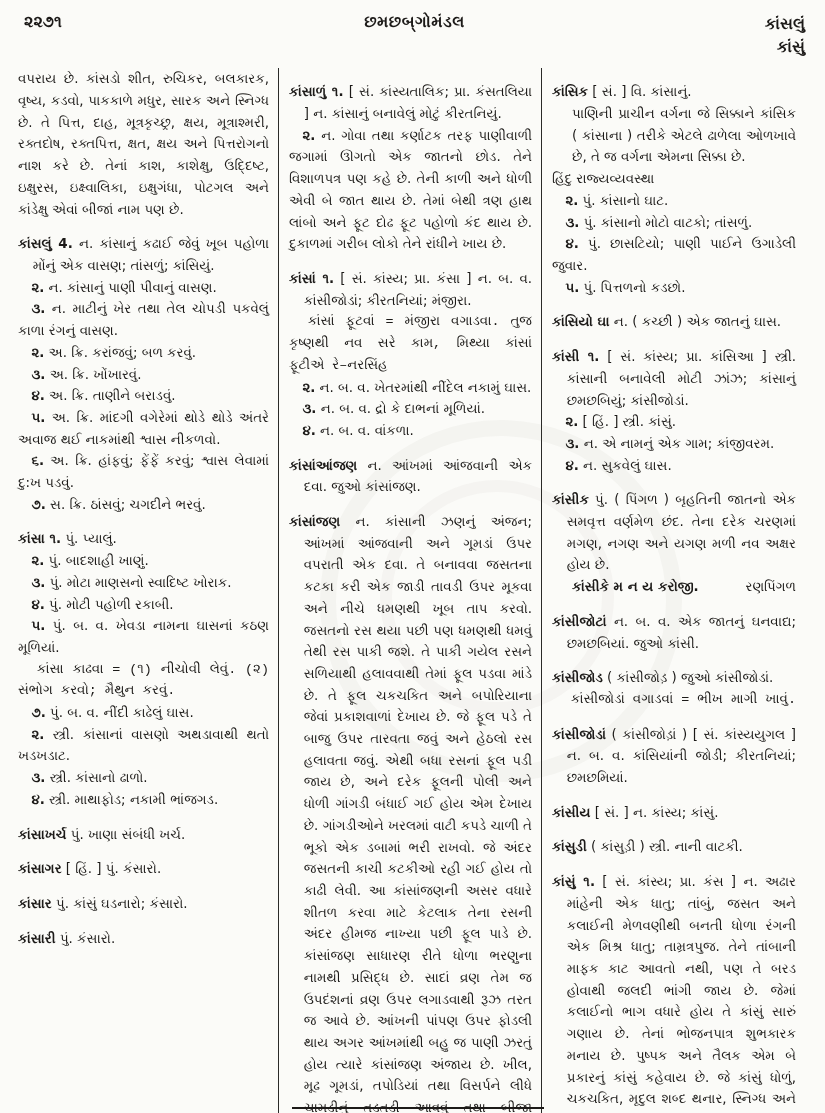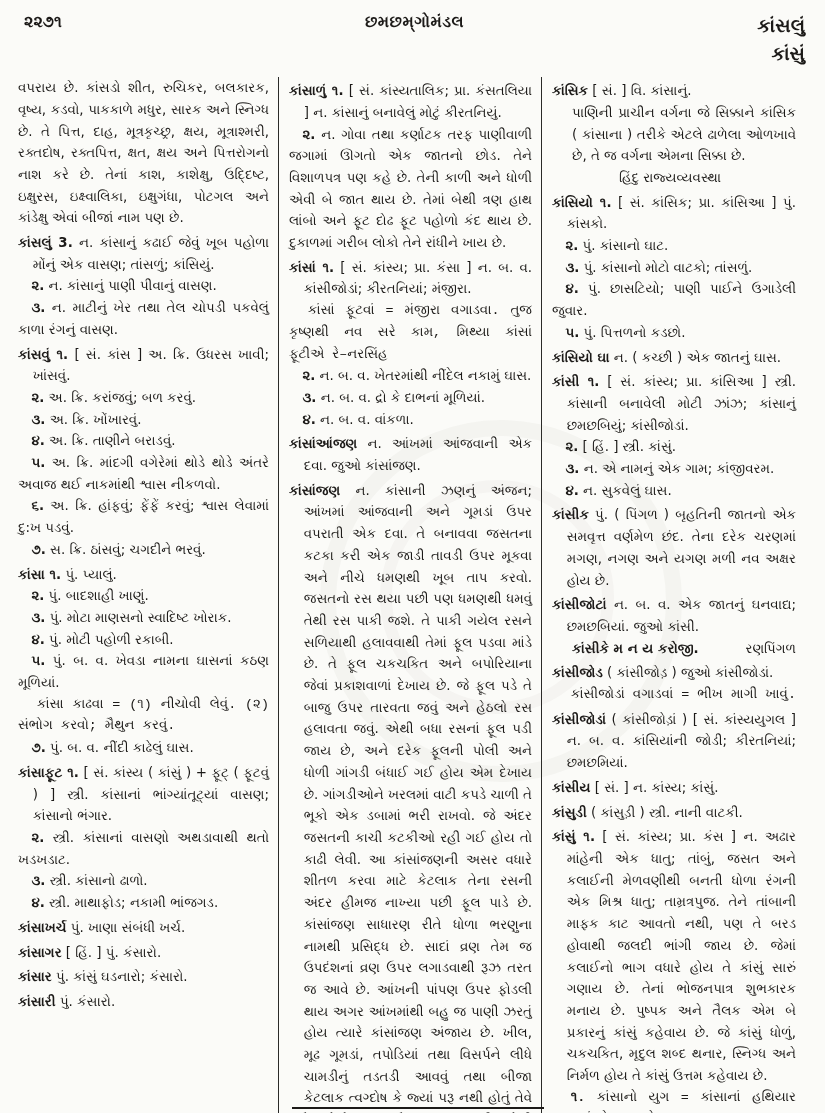--- a/index.html
+++ b/index.html
@@ -14,92 +14,90 @@
     box-sizing:border-box;
   }
   
   .hdr{
     display:flex;align-items:flex-start;
     padding:12px 20px 2px 24px;
     box-sizing:border-box;
   }
   .hdr .pageno{width:110px;font-weight:bold;font-size:16px;}
   .hdr .title{flex:1;text-align:center;font-weight:bold;font-size:16px;letter-spacing:.5px;}
-  .hdr .guides{width:110px;text-align:right;font-weight:bold;font-size:19px;line-height:1.45;}
+  .hdr .guides{width:110px;text-align:right;font-weight:bold;font-size:16px;line-height:1.45;}
   
   .cols{
     display:flex;
     padding:8px 12px 0 16px;
     box-sizing:border-box;
     height:1080px;
   }
   .col{
     width:263px;
     box-sizing:border-box;
     padding:0 9px 0 2px;
     overflow:hidden;
     font-size:13.4px;
     line-height:21.7px;
     text-align:justify;
   }
   .col.rule{border-right:1.6px solid #2a2a28;}
   .col + .col{padding-left:10px;}
   p.para{margin:0;}
-  p.entry{padding-left:1.1em;text-indent:-1.1em;margin-top:3px;}
+  p.entry{padding-left:1.1em;text-indent:-1.1em;margin-top:13px;}
   p.sense{text-indent:1em;}
   p.idiom{text-indent:1.4em;font-family:Liberation Mono, monospace;}
   p.cite{padding-left:1.5em;text-indent:0;}
-  p.source{text-align:center;padding-right:.6em;text-indent:0;}
+  p.source{text-align:left;padding-right:.6em;text-indent:0;}
   p.quote{padding-left:1.5em;}
   p.quote .src{float:right;}
   b{font-weight:bold;}
   
   .wm{position:absolute;border-radius:50%;pointer-events:none;}
   .wm1{width:330px;height:330px;left:320px;top:420px;border:16px solid rgba(90,85,75,.045);}
   .wm2{width:210px;height:210px;left:380px;top:480px;border:12px solid rgba(90,85,75,.04);}
   
   .footrule{position:absolute;left:292px;width:252px;bottom:4px;border-top:2px solid #1c1a18;}
 </style>
 </head>
 <body>
 
 <div class="page">
   <div class="wm wm1"></div>
   <div class="wm wm2"></div>
 
   <div class="hdr">
     <div class="pageno">૨૨૭૧</div>
-    <div class="title">છમછમ્‌ગોમંડલ</div>
+    <div class="title">છમછબ્‌ગોમંડલ</div>
     <div class="guides">
       <div>કાંસલું</div>
       <div>કાંસું</div>
     </div>
   </div>
 
   <div class="cols">
     <div class="col rule">
         <p class="para cont">વપરાય છે. કાંસડો શીત, રુચિકર, બલકારક, વૃષ્ય, કડવો, પાકકાળે મધુર, સારક અને સ્નિગ્ધ છે. તે પિત્ત, દાહ, મૂત્રકૃચ્છ્ર, ક્ષય, મૂત્રાશ્મરી, રક્તદોષ, રક્તપિત્ત, ક્ષત, ક્ષય અને પિત્તરોગનો નાશ કરે છે. તેનાં કાશ, કાશેક્ષુ, ઉદ્દિષ્ટ, ઇક્ષુરસ, ઇક્ષ્વાલિકા, ઇક્ષુગંધા, પોટગલ અને કાંડેક્ષુ એવાં બીજાં નામ પણ છે.</p>
-        <p class="para entry"><b>કાંસલું 3.</b> ન. કાંસાનું કઢાઈ જેવું ખૂબ પહોળા મોંનું એક વાસણ; તાંસળું; કાંસિયું.</p>
+        <p class="para entry"><b>કાંસલું 4.</b> ન. કાંસાનું કઢાઈ જેવું ખૂબ પહોળા મોંનું એક વાસણ; તાંસળું; કાંસિયું.</p>
         <p class="para sense"><b>૨.</b> ન. કાંસાનું પાણી પીવાનું વાસણ.</p>
         <p class="para sense"><b>૩.</b> ન. માટીનું ખેર તથા તેલ ચોપડી પકવેલું કાળા રંગનું વાસણ.</p>
-        <p class="para entry"><b>કાંસવું ૧.</b> [ સં. કાંસ ] અ. ક્રિ. ઉધરસ ખાવી; ખાંસવું.</p>
         <p class="para sense"><b>૨.</b> અ. ક્રિ. કરાંજવું; બળ કરવું.</p>
         <p class="para sense"><b>૩.</b> અ. ક્રિ. ખોંખારવું.</p>
         <p class="para sense"><b>૪.</b> અ. ક્રિ. તાણીને બરાડવું.</p>
         <p class="para sense"><b>૫.</b> અ. ક્રિ. માંદગી વગેરેમાં થોડે થોડે અંતરે અવાજ થઈ નાકમાંથી શ્વાસ નીકળવો.</p>
         <p class="para sense"><b>૬.</b> અ. ક્રિ. હાંફવું; ફેંફેં કરવું; શ્વાસ લેવામાં દુ:ખ પડવું.</p>
         <p class="para sense"><b>૭.</b> સ. ક્રિ. ઠાંસવું; ચગદીને ભરવું.</p>
         <p class="para entry"><b>કાંસા ૧.</b> પું. પ્યાલું.</p>
         <p class="para sense"><b>૨.</b> પું. બાદશાહી ખાણું.</p>
         <p class="para sense"><b>૩.</b> પું. મોટા માણસનો સ્વાદિષ્ટ ખોરાક.</p>
         <p class="para sense"><b>૪.</b> પું. મોટી પહોળી રકાબી.</p>
         <p class="para sense"><b>૫.</b> પું. બ. વ. ખેવડા નામના ઘાસનાં કઠણ મૂળિયાં.</p>
         <p class="para idiom">કાંસા કાઢવા = (૧) નીચોવી લેવું. (૨) સંભોગ કરવો; મૈથુન કરવું.</p>
         <p class="para sense"><b>૭.</b> પું. બ. વ. નીંદી કાઢેલું ઘાસ.</p>
-        <p class="para entry"><b>કાંસાફૂટ ૧.</b> [ સં. કાંસ્ય ( કાંસું ) + ફૂટ્ ( ફૂટવું ) ] સ્ત્રી. કાંસાનાં ભાંગ્યાંતૂટ્યાં વાસણ; કાંસાનો ભંગાર.</p>
         <p class="para sense"><b>૨.</b> સ્ત્રી. કાંસાનાં વાસણો અથડાવાથી થતો ખડખડાટ.</p>
         <p class="para sense"><b>૩.</b> સ્ત્રી. કાંસાનો ઢાળો.</p>
         <p class="para sense"><b>૪.</b> સ્ત્રી. માથાફોડ; નકામી ભાંજગડ.</p>
         <p class="para entry"><b>કાંસાખર્ચ</b> પું. ખાણા સંબંધી ખર્ચ.</p>
         <p class="para entry"><b>કાંસાગર</b> [ હિં. ] પું. કંસારો.</p>
         <p class="para entry"><b>કાંસાર</b> પું. કાંસું ઘડનારો; કંસારો.</p>
         <p class="para entry"><b>કાંસારી</b> પું. કંસારો.</p>
       </div>
     <div class="col rule">
         <p class="para entry"><b>કાંસાળું ૧.</b> [ સં. કાંસ્યતાલિક; પ્રા. કંસતલિયા ] ન. કાંસાનું બનાવેલું મોટું કીરતનિયું.</p>
@@ -109,33 +107,32 @@
         <p class="para sense"><b>૨.</b> ન. બ. વ. ખેતરમાંથી નીંદેલ નકામું ઘાસ.</p>
         <p class="para sense"><b>૩.</b> ન. બ. વ. દ્રો કે દાભનાં મૂળિયાં.</p>
         <p class="para sense"><b>૪.</b> ન. બ. વ. વાંકળા.</p>
         <p class="para entry"><b>કાંસાંઆંજણ</b> ન. આંખમાં આંજવાની એક દવા. જુઓ કાંસાંજણ.</p>
         <p class="para entry"><b>કાંસાંજણ</b> ન. કાંસાની ઝણનું અંજન; આંખમાં આંજવાની અને ગૂમડાં ઉપર વપરાતી એક દવા. તે બનાવવા જસતના કટકા કરી એક જાડી તાવડી ઉપર મૂકવા અને નીચે ધમણથી ખૂબ તાપ કરવો. જસતનો રસ થયા પછી પણ ધમણથી ધમવું તેથી રસ પાકી જશે. તે પાકી ગયેલ રસને સળિયાથી હલાવવાથી તેમાં ફૂલ પડવા માંડે છે. તે ફૂલ ચકચકિત અને બપોરિયાના જેવાં પ્રકાશવાળાં દેખાય છે. જે ફૂલ પડે તે બાજુ ઉપર તારવતા જવું અને હેઠલો રસ હલાવતા જવું. એથી બધા રસનાં ફૂલ પડી જાય છે, અને દરેક ફૂલની પોલી અને ધોળી ગાંગડી બંધાઈ ગઈ હોય એમ દેખાય છે. ગાંગડીઓને ખરલમાં વાટી કપડે ચાળી તે ભૂકો એક ડબામાં ભરી રાખવો. જે અંદર જસતની કાચી કટકીઓ રહી ગઈ હોય તો કાઢી લેવી. આ કાંસાંજણની અસર વધારે શીતળ કરવા માટે કેટલાક તેના રસની અંદર હીમજ નાખ્યા પછી ફૂલ પાડે છે. કાંસાંજણ સાધારણ રીતે ધોળા ભરણુના નામથી પ્રસિદ્ધ છે. સાદાં વ્રણ તેમ જ ઉપદંશનાં વ્રણ ઉપર લગાડવાથી રૂઝ તરત જ આવે છે. આંખની પાંપણ ઉપર ફોડલી થાય અગર આંખમાંથી બહુ જ પાણી ઝરતું હોય ત્યારે કાંસાંજણ અંજાય છે. ખીલ, મૂઢ ગૂમડાં, તપોડિયાં તથા વિસર્પને લીધે ચામડીનું તડતડી આવવું તથા બીજા કેટલાક ત્વગ્દોષ કે જ્યાં પરૂ નથી હોતું તેવે ઠેકાણે તે વપરાય છે. જંતુના કરડથી થયેલી લાલીને તે દૂર કરે છે.</p>
       </div>
     <div class="col">
         <p class="para entry"><b>કાંસિક</b> [ સં. ] વિ. કાંસાનું.</p>
         <p class="para cite">પાણિની પ્રાચીન વર્ગના જે સિક્કાને કાંસિક ( કાંસાના ) તરીકે એટલે ઢાળેલા ઓળખાવે છે, તે જ વર્ગના એમના સિક્કા છે.</p>
         <p class="para source">હિંદુ રાજ્યવ્યવસ્થા</p>
-        <p class="para entry"><b>કાંસિયો ૧.</b> [ સં. કાંસિક; પ્રા. કાંસિઆ ] પું. કાંસકો.</p>
         <p class="para sense"><b>૨.</b> પું. કાંસાનો ઘાટ.</p>
         <p class="para sense"><b>૩.</b> પું. કાંસાનો મોટો વાટકો; તાંસળું.</p>
         <p class="para sense"><b>૪.</b> પું. છાસટિયો; પાણી પાઈને ઉગાડેલી જુવાર.</p>
         <p class="para sense"><b>૫.</b> પું. પિત્તળનો કડછો.</p>
         <p class="para entry"><b>કાંસિયો ઘા</b> ન. ( કચ્છી ) એક જાતનું ઘાસ.</p>
         <p class="para entry"><b>કાંસી ૧.</b> [ સં. કાંસ્ય; પ્રા. કાંસિઆ ] સ્ત્રી. કાંસાની બનાવેલી મોટી ઝાંઝ; કાંસાનું છમછબિયું; કાંસીજોડાં.</p>
         <p class="para sense"><b>૨.</b> [ હિં. ] સ્ત્રી. કાંસું.</p>
         <p class="para sense"><b>૩.</b> ન. એ નામનું એક ગામ; કાંજીવરમ.</p>
         <p class="para sense"><b>૪.</b> ન. સુકવેલું ઘાસ.</p>
         <p class="para entry"><b>કાંસીક</b> પું. ( પિંગળ ) બૃહતિની જાતનો એક સમવૃત્ત વર્ણમેળ છંદ. તેના દરેક ચરણમાં મગણ, નગણ અને યગણ મળી નવ અક્ષર હોય છે.</p>
+        <p class="para quote"><b>કાંસીકે મ ન ય કરોજી.</b><span class="src">રણપિંગળ</span></p>
         <p class="para entry"><b>કાંસીજોટાં</b> ન. બ. વ. એક જાતનું ઘનવાદ્ય; છમછબિયાં. જુઓ કાંસી.</p>
-        <p class="para quote"><b>કાંસીકે મ ન ય કરોજી.</b><span class="src">રણપિંગળ</span></p>
         <p class="para entry"><b>કાંસીજોડ</b> ( કાંસીજોડ઼ ) જુઓ કાંસીજોડાં.</p>
         <p class="para idiom">કાંસીજોડાં વગાડવાં = ભીખ માગી ખાવું.</p>
         <p class="para entry"><b>કાંસીજોડાં</b> ( કાંસીજોડ઼ાં ) [ સં. કાંસ્યયુગલ ] ન. બ. વ. કાંસિયાંની જોડી; કીરતનિયાં; છમછમિયાં.</p>
         <p class="para entry"><b>કાંસીય</b> [ સં. ] ન. કાંસ્ય; કાંસું.</p>
         <p class="para entry"><b>કાંસુડી</b> ( કાંસુડ઼ી ) સ્ત્રી. નાની વાટકી.</p>
         <p class="para entry"><b>કાંસું ૧.</b> [ સં. કાંસ્ય; પ્રા. કંસ ] ન. અઢાર માંહેની એક ધાતુ; તાંબું, જસત અને કલાઈની મેળવણીથી બનતી ધોળા રંગની એક મિશ્ર ધાતુ; તામ્રત્રપુજ. તેને તાંબાની માફક કાટ આવતો નથી, પણ તે બરડ હોવાથી જલદી ભાંગી જાય છે. જેમાં કલાઈનો ભાગ વધારે હોય તે કાંસું સારું ગણાય છે. તેનાં ભોજનપાત્ર શુભકારક મનાય છે. પુષ્પક અને તૈલક એમ બે પ્રકારનું કાંસું કહેવાય છે. જે કાંસું ધોળું, ચકચકિત, મૃદુલ શબ્દ થનાર, સ્નિગ્ધ અને નિર્મળ હોય તે કાંસું ઉત્તમ કહેવાય છે.</p>
         <p class="para idiom"><b>૧.</b> કાંસાનો યુગ = કાંસાનાં હથિયાર વપરાતાં તે જમાનો.</p>
       </div>
   </div>
 

